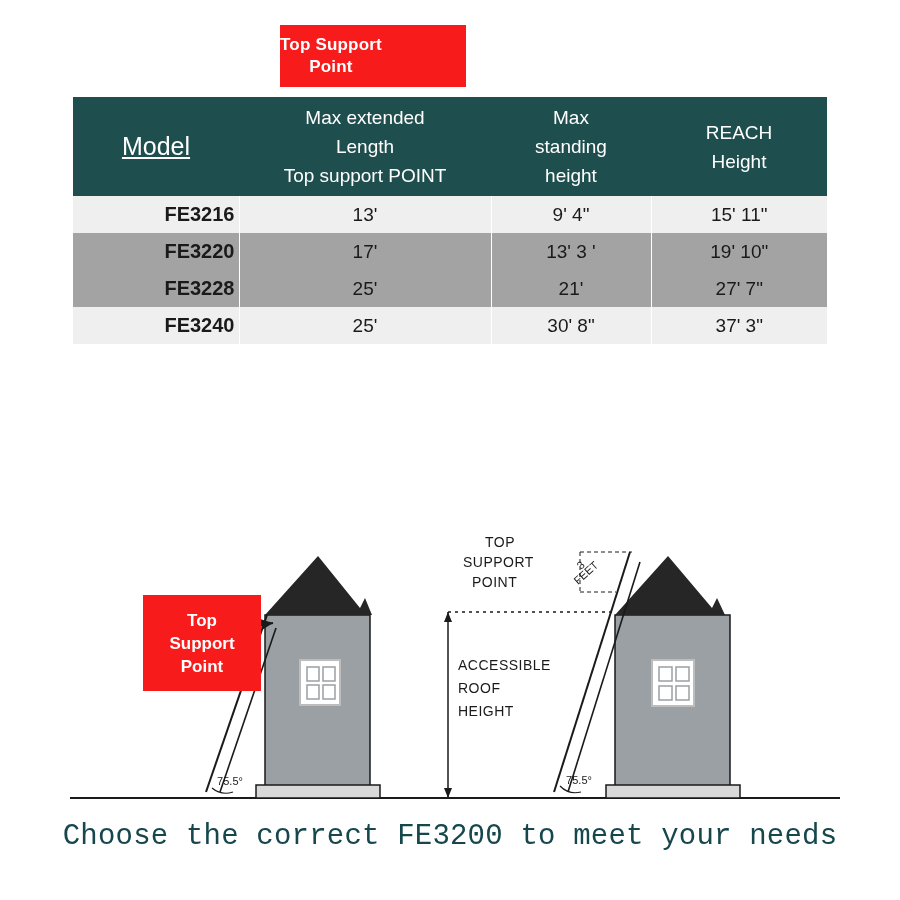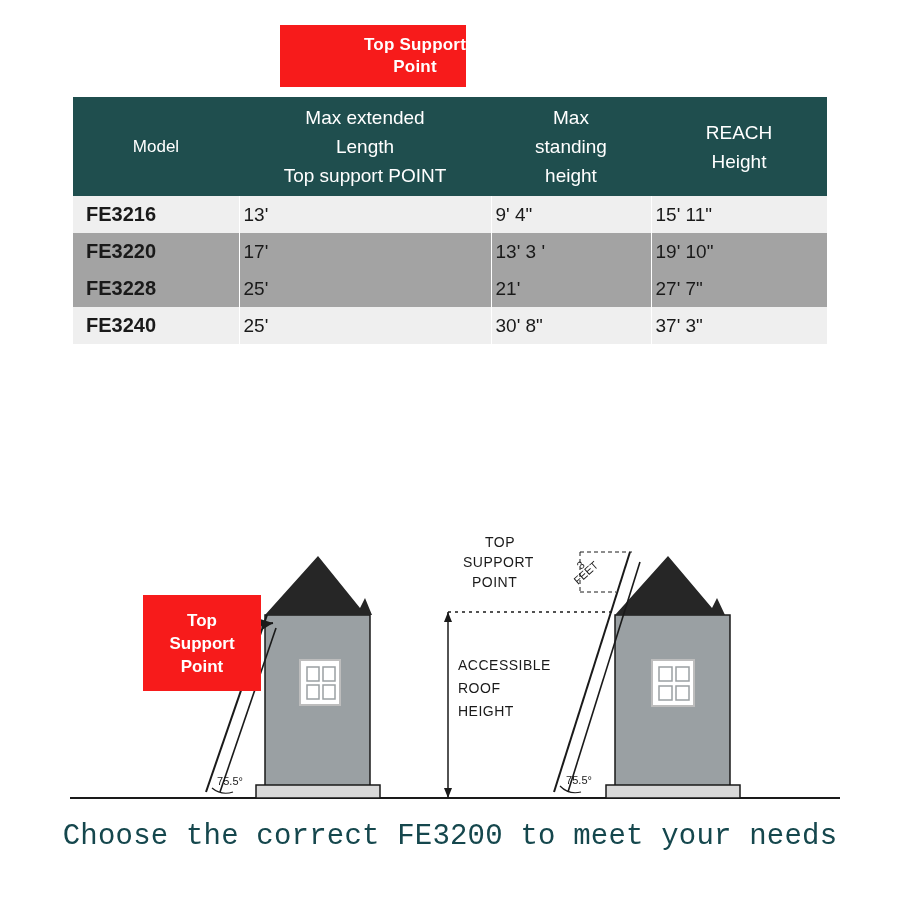--- a/index.html
+++ b/index.html
@@ -22,21 +22,21 @@
     top: 25px;
     width: 186px;
     height: 62px;
     background: #f71b1b;
     color: #ffffff;
     font-weight: bold;
     font-size: 17px;
     line-height: 22px;
     display: flex;
     align-items: center;
-    justify-content: flex-end;
+    justify-content: flex-start;
     text-align: center;
     letter-spacing: 0.2px;
   }
 
   
   .spec-table {
     position: absolute;
     left: 73px;
     top: 97px;
     width: 754px;
@@ -48,35 +48,36 @@
     color: #ffffff;
     font-weight: normal;
     font-size: 19px;
     line-height: 29px;
     padding: 6px 4px;
     vertical-align: middle;
     text-align: center;
     border: none;
   }
   .spec-table thead th.model-head {
-    font-size: 17px;
+    font-size: 25px;
+    text-decoration: underline;
   }
   .spec-table tbody td {
     font-size: 19px;
-    text-align: left;
+    text-align: center;
     padding: 7px 4px;
     border-right: 1px solid #ffffff;
     color: #1a1a1a;
   }
   .spec-table tbody td:last-child { border-right: none; }
   .spec-table tbody tr.odd td { background: #efefef; }
   .spec-table tbody tr.even td { background: #a3a3a3; }
   .spec-table tbody td.model-cell {
     font-weight: bold;
-    text-align: left;
+    text-align: right;
     padding-left: 13px;
     font-size: 20px;
   }
 
   
   col.c0 { width: 166px; }
   col.c1 { width: 252px; }
   col.c2 { width: 160px; }
   col.c3 { width: 176px; }
 

